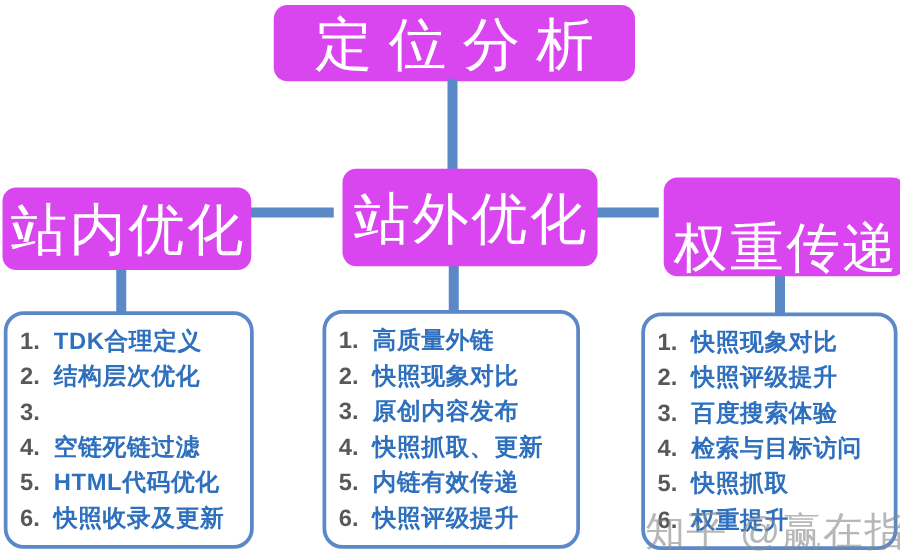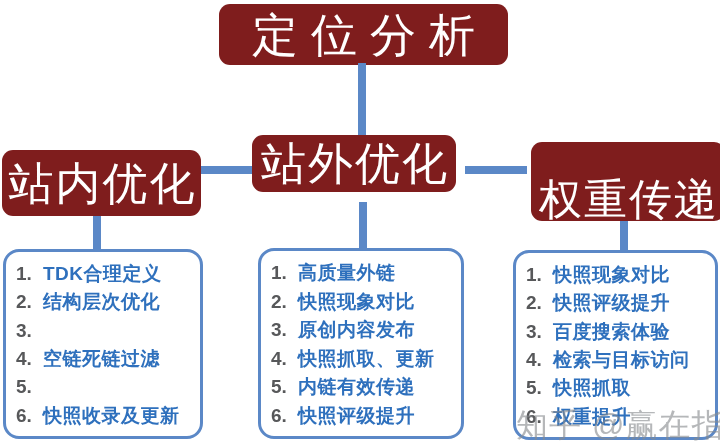--- a/index.html
+++ b/index.html
@@ -11,37 +11,37 @@
   .stage {
     position: relative;
     width: 720px;
     height: 444px;
     background: #ffffff;
     overflow: hidden;
   }
   
   .node {
     position: absolute;
-    background: #7f1d1d;
+    background: #d946ef;
     border-radius: 11px;
     display: flex;
     align-items: center;
     justify-content: center;
     color: #ffffff;
     font-weight: 400;
   }
   .node .lbl {
     white-space: nowrap;
     line-height: 1;
   }
   .node-root  { left: 219px; top: 4px;   width: 289px; height: 61px; }
   .node-root .lbl  { font-size: 46px; letter-spacing: 13px; margin-right: -13px; }
   .node-left  { left: 2px;   top: 139px; width: 199px; height: 66px; margin-top: 11px; }
   .node-left .lbl  { font-size: 45px; letter-spacing: 2px; margin-right: -2px; }
-  .node-mid   { left: 252px; top: 135px; width: 204px; height: 57px; }
+  .node-mid   { left: 274px; top: 135px; width: 204px; height: 78px; }
   .node-mid .lbl   { font-size: 45px; letter-spacing: 2px; margin-right: -2px; }
   .node-right { left: 531px; top: 142px; width: 194px; height: 79px; align-items: flex-end; }
   .node-right .lbl { font-size: 43px; letter-spacing: 2px; margin-right: -2px; }
 
   
   .conn {
     position: absolute;
     background: #5b88c7;
   }
   .conn-v-root  { left: 358px; top: 63px;  width: 8px;  height: 75px; }
@@ -136,20 +136,21 @@
     </div>
     <div class="li">
       <span class="num">3.</span>
     </div>
     <div class="li">
       <span class="num">4.</span>
       <span class="txt">空链死链过滤</span>
     </div>
     <div class="li">
       <span class="num">5.</span>
+      <span class="txt">HTML代码优化</span>
     </div>
     <div class="li">
       <span class="num">6.</span>
       <span class="txt">快照收录及更新</span>
     </div>
   </div>
 
   <div class="card card-mid">
     <div class="li">
       <span class="num">1.</span>

